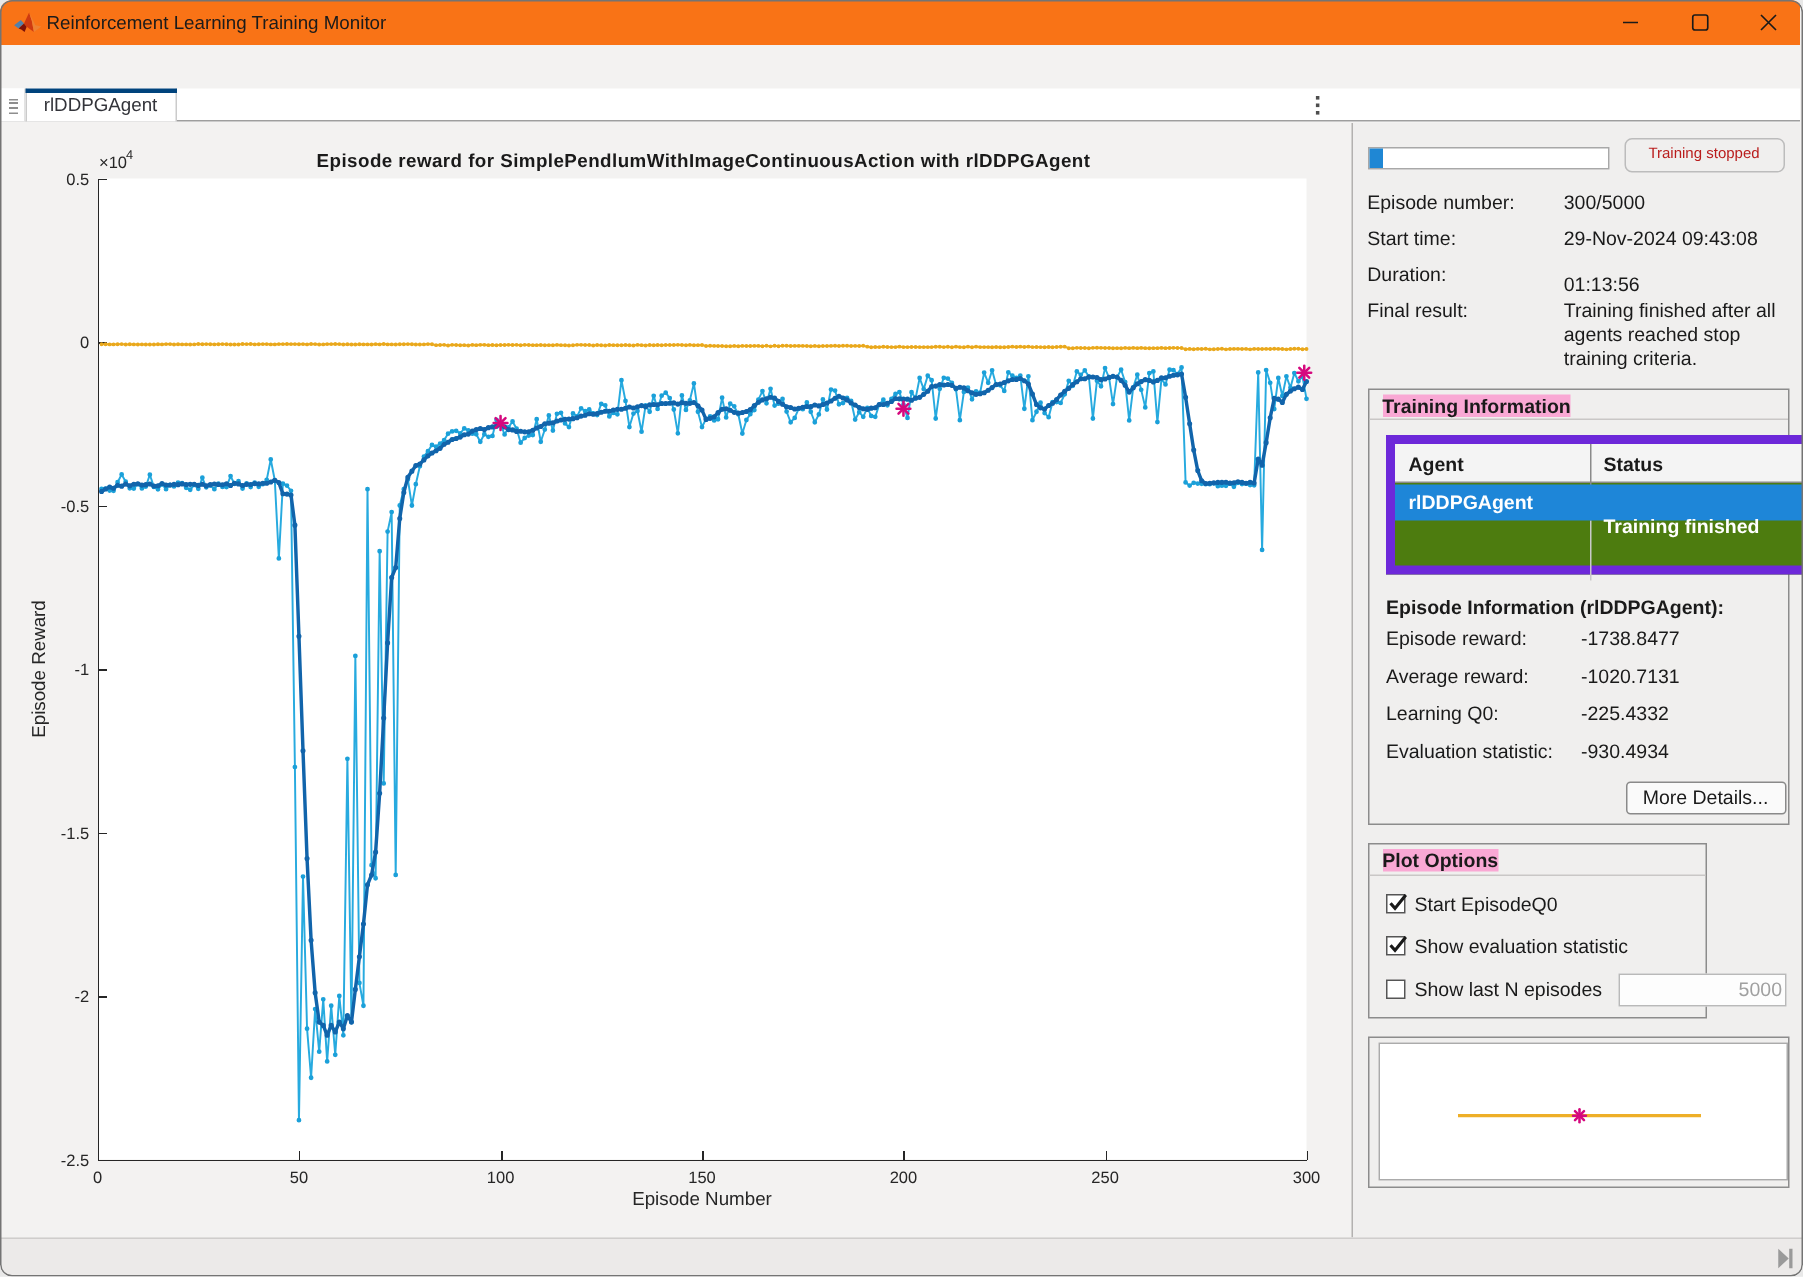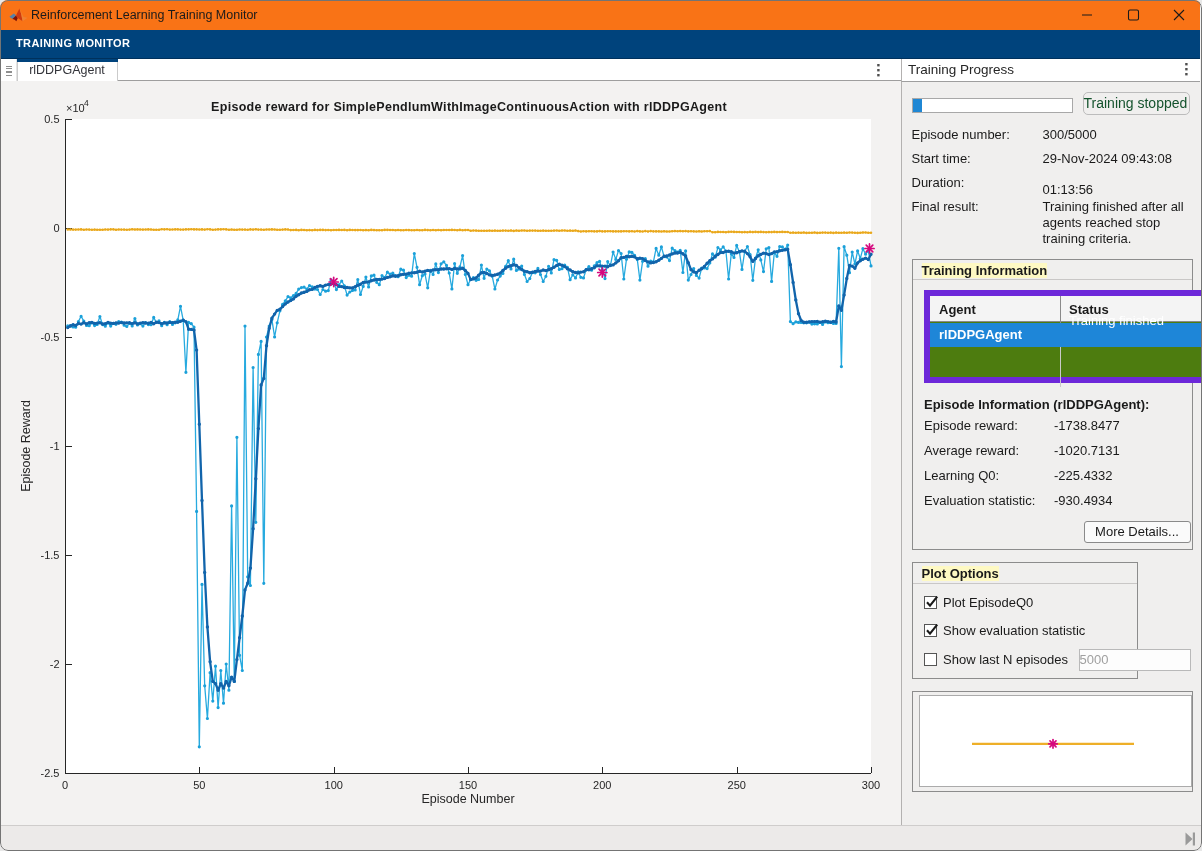--- a/index.html
+++ b/index.html
@@ -4,21 +4,21 @@
 html,body {width:1202px;height:851px;font-family:"Liberation Sans",sans-serif;background:#e8e8e8}
 .win {position:absolute;left:0;top:0;width:1202px;height:851px;background:#f3f2f1;border-radius:8px;overflow:hidden}
 .frame {position:absolute;left:0;top:0;width:1202px;height:851px;border:1px solid #747474;border-radius:8px;z-index:99;pointer-events:none}
 .abs {position:absolute}
 .titlebar {position:absolute;left:0;top:0;width:1200px;height:30px;background:#f97316}
 .ribbon {position:absolute;left:0;top:30px;width:1200px;height:28.5px;background:#00437c;border-bottom:1.5px solid #00315c}
 .tabrow {position:absolute;left:0;top:58.5px;width:1200px;height:22.5px;background:#fff;border-bottom:1px solid #9e9e9e}
 .rpanel {position:absolute;left:901px;top:81.5px;width:299px;height:743.5px;background:#f0efee;border-left:1px solid #b3b1b0}
 .rphead {position:absolute;left:901px;top:58.5px;width:299px;height:23px;background:#fff;border-left:1px solid #b3b1b0;border-bottom:1px solid #9e9e9e}
 .sect {position:absolute;left:9.5px;border:1px solid #8c8c8c}
-.sect .st {position:absolute;left:9px;top:3px;font-size:13px;font-weight:bold;color:#1a1a1a;background:#fef9c3;white-space:nowrap}
+.sect .st {position:absolute;left:9px;top:3px;font-size:13px;font-weight:bold;color:#1a1a1a;background:#f9a8d4;white-space:nowrap}
 .sect .sl {position:absolute;left:0;top:19.5px;width:100%;border-top:1px solid #c9c7c6}
 .lbl {position:absolute;font-size:13px;color:#1a1a1a;white-space:nowrap}
 .statusbar {position:absolute;left:0;top:825px;width:1202px;height:26px;background:#eceae9;border-top:1px solid #cfcdcc}
 </style></head><body>
 <div class="win">
   <div class="titlebar">
     <div class="abs" style="left:9px;top:8px"><svg width="19" height="14" viewBox="0 0 19 14">
 <polygon points="0.4,8.8 4.9,5.4 7.0,7.6 3.4,11.0" fill="#5380ab"></polygon>
 <polygon points="3.4,11.0 7.0,7.6 8.8,9.9 7.4,13.3 5.2,11.6" fill="#7d1208"></polygon>
 <polygon points="7.0,7.6 10.4,0.4 12.2,5.9 13.6,13.3 8.8,9.9" fill="#cf3a10"></polygon>
@@ -26,23 +26,20 @@
 </svg></div>
     <div class="abs" style="left:31px;top:8px;font-size:12.5px;color:#1b1b1b">Reinforcement Learning Training Monitor</div>
     <svg class="abs" style="left:1077px;top:5px" width="120" height="20" viewBox="0 0 120 20">
       <g stroke="#1a1a1a" stroke-width="1.1" fill="none">
         <line x1="5" y1="10" x2="15" y2="10"></line>
         <rect x="51.5" y="5" width="10" height="10" rx="1.5"></rect>
         <path d="M97 5 L107 15 M107 5 L97 15"></path>
       </g>
     </svg>
   </div>
-  <div class="ribbon">
-      <div class="abs" style="left:16px;top:7px;font-size:11px;font-weight:bold;letter-spacing:.4px;color:#fff">TRAINING MONITOR</div>
-    </div>
   <div class="tabrow">
     <div class="abs" style="left:0;top:0;width:16.5px;height:22px;background:#fff;border-right:1px solid #e3e3e3"></div>
     <div class="abs" style="left:16.5px;top:0;width:101px;height:22.5px;background:#fff;border-left:1px solid #cbcbcb;border-right:1px solid #cbcbcb">
       <div style="position:absolute;left:-1px;top:0;width:101px;height:3.5px;background:#00437c"></div>
       <div style="position:absolute;left:0;top:4px;width:99px;text-align:center;font-size:12.5px;color:#33343a">rlDDPGAgent</div>
     </div>
     <div class="abs" style="left:877px;top:4px;width:3px;height:15px"><svg width="3" height="15" viewBox="0 0 3 15">
           <g fill="#4e4e4e">
             <rect x="0.2" y="1" width="2.4" height="2.4"></rect>
             <rect x="0.2" y="6" width="2.4" height="2.4"></rect>
@@ -113,85 +110,75 @@
           <line x1="602.3" y1="267.9" x2="602.3" y2="277.1"></line>
           <line x1="605.6" y1="269.2" x2="599.0" y2="275.8"></line>
         </g>
 <g stroke="#d5087e" stroke-width="1.7" stroke-linecap="round">
           <line x1="864.9" y1="248.5" x2="874.1" y2="248.5"></line>
           <line x1="866.2" y1="245.2" x2="872.8" y2="251.8"></line>
           <line x1="869.5" y1="243.9" x2="869.5" y2="253.1"></line>
           <line x1="872.8" y1="245.2" x2="866.2" y2="251.8"></line>
         </g>
 </svg></div>
-  <div class="rphead">
-    <div class="abs" style="left:6px;top:3px;font-size:13.5px;color:#262626">Training Progress</div>
-    <div class="abs" style="left:283px;top:3.5px;width:3px;height:15px"><svg width="3" height="15" viewBox="0 0 3 15">
-          <g fill="#4e4e4e">
-            <rect x="0.2" y="1" width="2.4" height="2.4"></rect>
-            <rect x="0.2" y="6" width="2.4" height="2.4"></rect>
-            <rect x="0.2" y="11" width="2.4" height="2.4"></rect>
-          </g>
-        </svg></div>
-  </div>
   <div class="rpanel">
     <div class="abs" style="left:9.5px;top:16px;width:161px;height:15px;background:#fff;border:1px solid #a8a8a8">
       <div style="position:absolute;left:0;top:0;width:9.5px;height:13px;background:#1f87d4"></div>
     </div>
-    <div class="abs" style="left:180.5px;top:10.5px;width:107px;height:22.5px;border:1px solid #bcbcbc;border-radius:5px;color:#14532d;font-size:14px;line-height:20.5px">Training stopped</div>
+    <div class="abs" style="left:180.5px;top:10.5px;width:107px;height:22.5px;border:1px solid #bcbcbc;border-radius:5px;color:#b91c1c;font-size:10px;text-align:center;line-height:20.5px">Training stopped</div>
     <div class="lbl" style="left:9.5px;top:45px">Episode number:</div>
       <div class="lbl" style="left:140.5px;top:45px">300/5000</div>
     <div class="lbl" style="left:9.5px;top:69px">Start time:</div>
       <div class="lbl" style="left:140.5px;top:69px">29-Nov-2024 09:43:08</div>
     <div class="lbl" style="left:9.5px;top:93px">Duration:</div>
       <div class="lbl" style="left:140.5px;top:100px">01:13:56</div>
     <div class="lbl" style="left:9.5px;top:117px">Final result:</div>
     <div class="lbl" style="left:140.5px;top:117px;width:150px;line-height:16.3px;white-space:normal">Training finished after all agents reached stop training criteria.</div>
     <div class="sect" style="top:177px;width:281.5px;height:291px">
       <div class="st">Training Information</div>
         <div class="sl"></div>
       <div class="abs" style="left:11.5px;top:30px;width:286px;height:93px;background:#4d7c0f;border:6px solid #6d28d9">
         <div style="position:absolute;left:0;top:0;width:100%;height:26px;background:#f4f4f4;border-bottom:1px solid #8a8a8a"></div>
         <div style="position:absolute;left:129.5px;top:0;width:1px;height:51px;background:#8a8a8a"></div>
           <div style="position:absolute;left:129.5px;top:51px;width:1px;height:40px;background:#c9c9c9"></div>
         <div class="lbl" style="left:9px;top:6px;font-weight:bold">Agent</div>
         <div class="lbl" style="left:139px;top:6px;font-weight:bold">Status</div>
         <div style="position:absolute;left:0;top:27px;width:100%;height:24px;background:#1e86d8"></div>
         <div class="lbl" style="left:9px;top:31px;font-weight:bold;color:#fff">rlDDPGAgent</div>
-        <div class="lbl" style="left:139px;top:17px;font-weight:normal;color:#fff">Training finished</div>
+        <div class="lbl" style="left:139px;top:47px;font-weight:bold;color:#fff">Training finished</div>
       </div>
       <div class="lbl" style="left:11.5px;top:137px;font-weight:bold">Episode Information (rlDDPGAgent):</div>
       <div class="lbl" style="left:11.5px;top:158.5px">Episode reward:</div>
         <div class="lbl" style="left:141.5px;top:158.5px">-1738.8477</div>
       <div class="lbl" style="left:11.5px;top:183.5px">Average reward:</div>
         <div class="lbl" style="left:141.5px;top:183.5px">-1020.7131</div>
       <div class="lbl" style="left:11.5px;top:208.5px">Learning Q0:</div>
         <div class="lbl" style="left:141.5px;top:208.5px">-225.4332</div>
       <div class="lbl" style="left:11.5px;top:233.5px">Evaluation statistic:</div>
         <div class="lbl" style="left:141.5px;top:233.5px">-930.4934</div>
       <div class="abs" style="left:171px;top:261.5px;width:107px;height:21.5px;border:1px solid #8a8a8a;border-radius:3px;background:#fafafa;font-size:13px;color:#1a1a1a;text-align:center;line-height:19.5px">More Details...</div>
     </div>
     <div class="sect" style="top:480.5px;width:226px;height:116.5px">
       <div class="st">Plot Options</div>
         <div class="sl"></div>
       <div style="position:absolute;left:11.5px;top:33px;width:13px;height:13px;background:#fff;border:1.4px solid #555;">
           <svg width="16" height="15" viewBox="0 0 16 15" style="position:absolute;left:-1px;top:-2px">
             <path d="M3 7.2 L6 10.6 L13.2 1.6" stroke="#1a1a1a" stroke-width="2.1" fill="none"></path>
           </svg>
         </div>
-        <div style="position:absolute;left:30.5px;top:32px;font-size:13px;color:#1a1a1a;white-space:nowrap">Plot EpisodeQ0</div>
+        <div style="position:absolute;left:30.5px;top:32px;font-size:13px;color:#1a1a1a;white-space:nowrap">Start EpisodeQ0</div>
       <div style="position:absolute;left:11.5px;top:60.8px;width:13px;height:13px;background:#fff;border:1.4px solid #555;">
           <svg width="16" height="15" viewBox="0 0 16 15" style="position:absolute;left:-1px;top:-2px">
             <path d="M3 7.2 L6 10.6 L13.2 1.6" stroke="#1a1a1a" stroke-width="2.1" fill="none"></path>
           </svg>
         </div>
         <div style="position:absolute;left:30.5px;top:59.8px;font-size:13px;color:#1a1a1a;white-space:nowrap">Show evaluation statistic</div>
       <div style="position:absolute;left:11.5px;top:89.5px;width:13px;height:13px;background:#fff;border:1.4px solid #555;"></div>
         <div style="position:absolute;left:30.5px;top:88.5px;font-size:13px;color:#1a1a1a;white-space:nowrap">Show last N episodes</div>
-      <div class="abs" style="left:166px;top:86px;width:112.5px;height:22px;background:#fdfdfd;border:1px solid #b9b9b9;font-size:13px;color:#a0a0a0;text-align:left;line-height:20px;padding-right:2px">5000</div>
+      <div class="abs" style="left:166px;top:86px;width:112.5px;height:22px;background:#fdfdfd;border:1px solid #b9b9b9;font-size:13px;color:#a0a0a0;text-align:right;line-height:20px;padding-right:2px">5000</div>
     </div>
     <div class="sect" style="top:609px;width:281.5px;height:101px">
       <div class="abs" style="left:6px;top:3.5px;width:273px;height:92px;background:#fff;border:1px solid #ababab"></div>
       <svg class="abs" style="left:0;top:0" width="281" height="99" viewBox="0 0 281 99">
         <line x1="59" y1="51.8" x2="221" y2="51.8" stroke="#eeaf28" stroke-width="2.2"></line>
         <g stroke="#d5087e" stroke-width="1.7" stroke-linecap="round">
             <line x1="135.7" y1="51.8" x2="144.3" y2="51.8"></line>
             <line x1="137.0" y1="48.8" x2="143.0" y2="54.8"></line>
             <line x1="140.0" y1="47.5" x2="140.0" y2="56.1"></line>
             <line x1="143.0" y1="48.8" x2="137.0" y2="54.8"></line>

